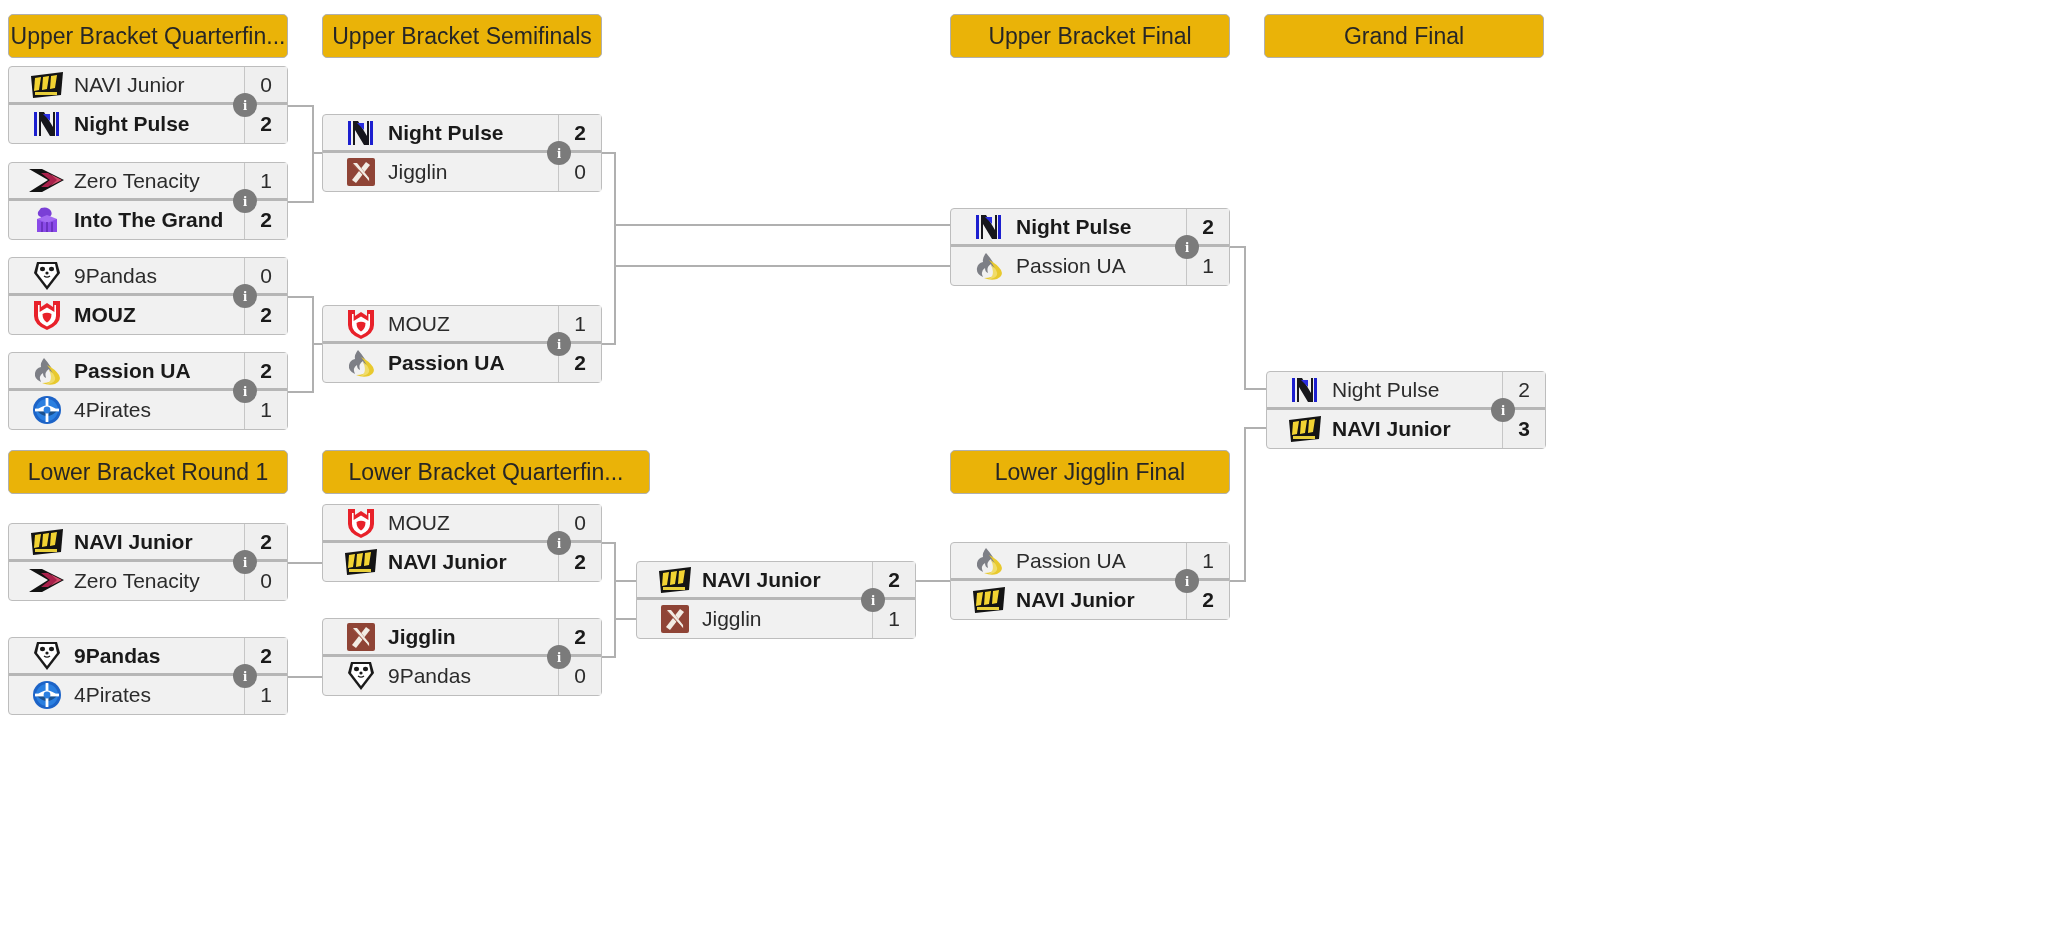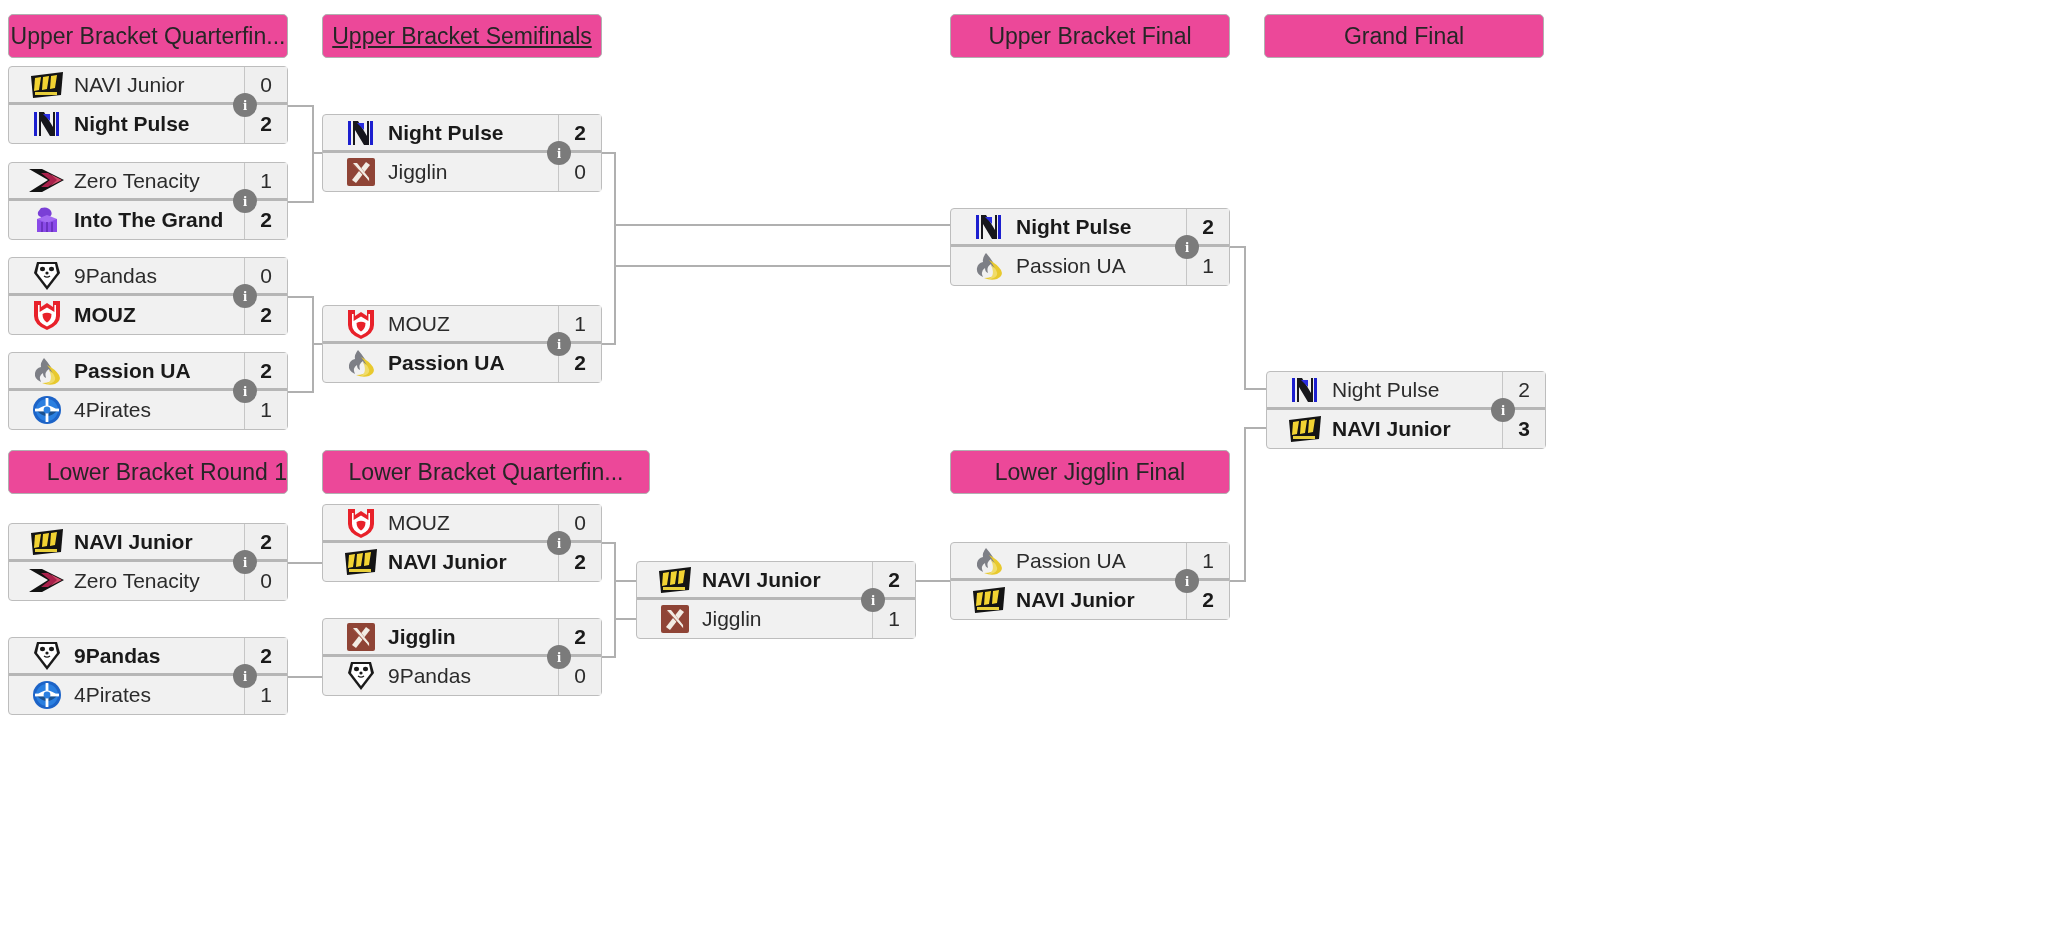--- a/index.html
+++ b/index.html
@@ -8,21 +8,21 @@
     font-family:"Liberation Sans", sans-serif;
     -webkit-font-smoothing:antialiased;
     position:relative;overflow:hidden;
   }
   #bracket{position:absolute;inset:0;}
 
   
   .round-header{
     position:absolute;
     height:44px;
-    background:#ec4899;
+    background:#eab308;
     border:1px solid #b0b0b0;
     border-radius:5px;
     box-sizing:border-box;
     display:flex;align-items:center;justify-content:center;
     font-size:23px;color:#262626;
     white-space:nowrap;overflow:hidden;
     z-index:6;
   }
 
   
@@ -121,30 +121,30 @@
 
   <div class="conn h" style="left:916px;top:580px;width:34px;"></div>
 
   <div class="conn h" style="left:1230px;top:580px;width:16px;"></div>
   <div class="conn v" style="left:1244px;top:427px;height:154px;"></div>
   <div class="conn h" style="left:1244px;top:427px;width:22px;"></div>
 
   <div class="round-header" style="left:8px;top:14px;width:280px;">
     <span>Upper Bracket Quarterfin...</span>
   </div>
-  <div class="round-header" style="left:322px;top:14px;width:280px;text-decoration:underline;">
+  <div class="round-header" style="left:322px;top:14px;width:280px;">
     <span>Upper Bracket Semifinals</span>
   </div>
   <div class="round-header" style="left:1264px;top:14px;width:280px;">
     <span>Grand Final</span>
   </div>
   <div class="round-header" style="left:950px;top:14px;width:280px;">
     <span>Upper Bracket Final</span>
   </div>
-  <div class="round-header" style="left:8px;top:450px;width:280px;justify-content:flex-end;">
+  <div class="round-header" style="left:8px;top:450px;width:280px;">
     <span>Lower Bracket Round 1</span>
   </div>
   <div class="round-header" style="left:322px;top:450px;width:328px;">
     <span>Lower Bracket Quarterfin...</span>
   </div>
   <div class="round-header" style="left:950px;top:450px;width:280px;">
     <span>Lower Jigglin Final</span>
   </div>
 
   <div class="match" style="left:8px;top:66px;width:280px;">

